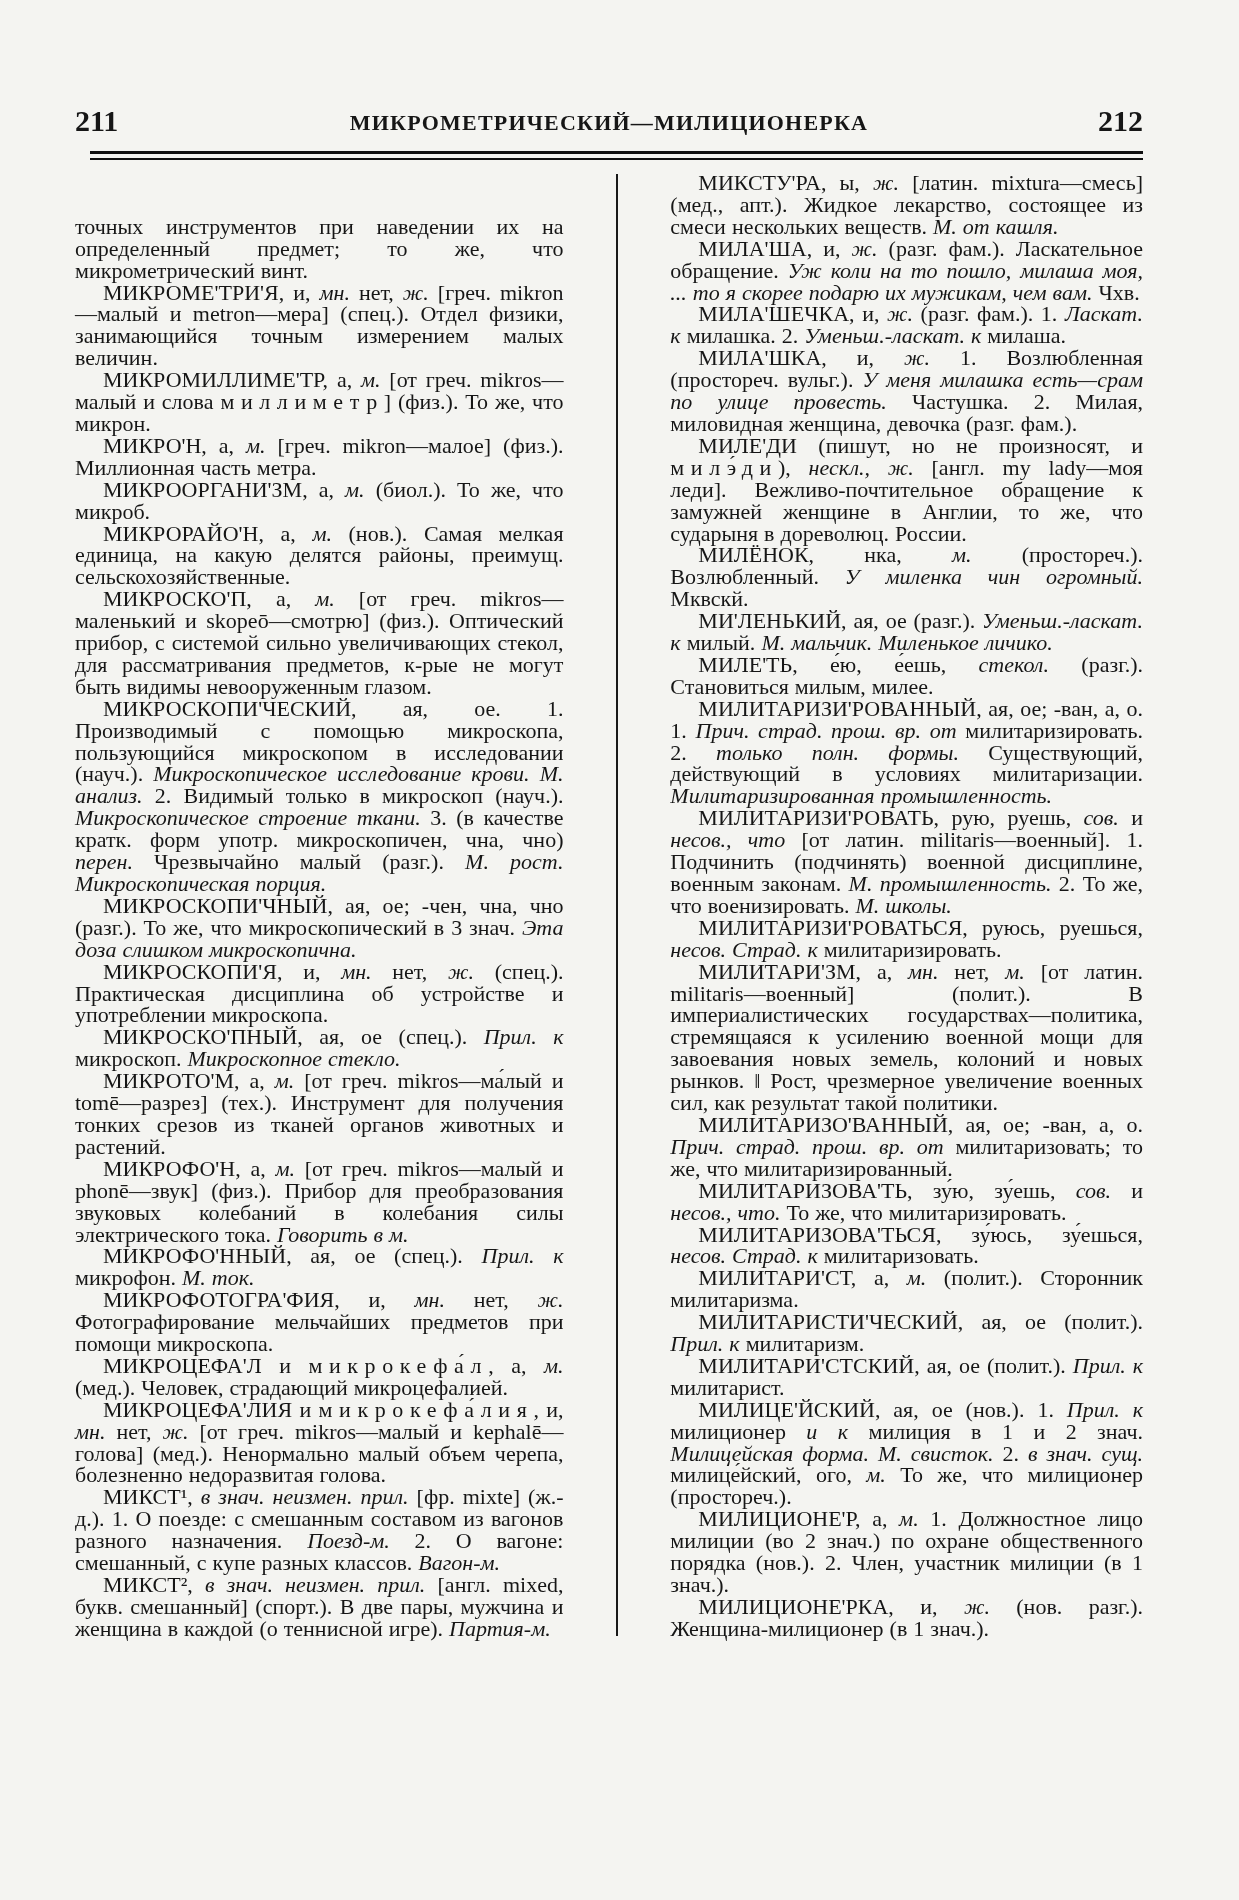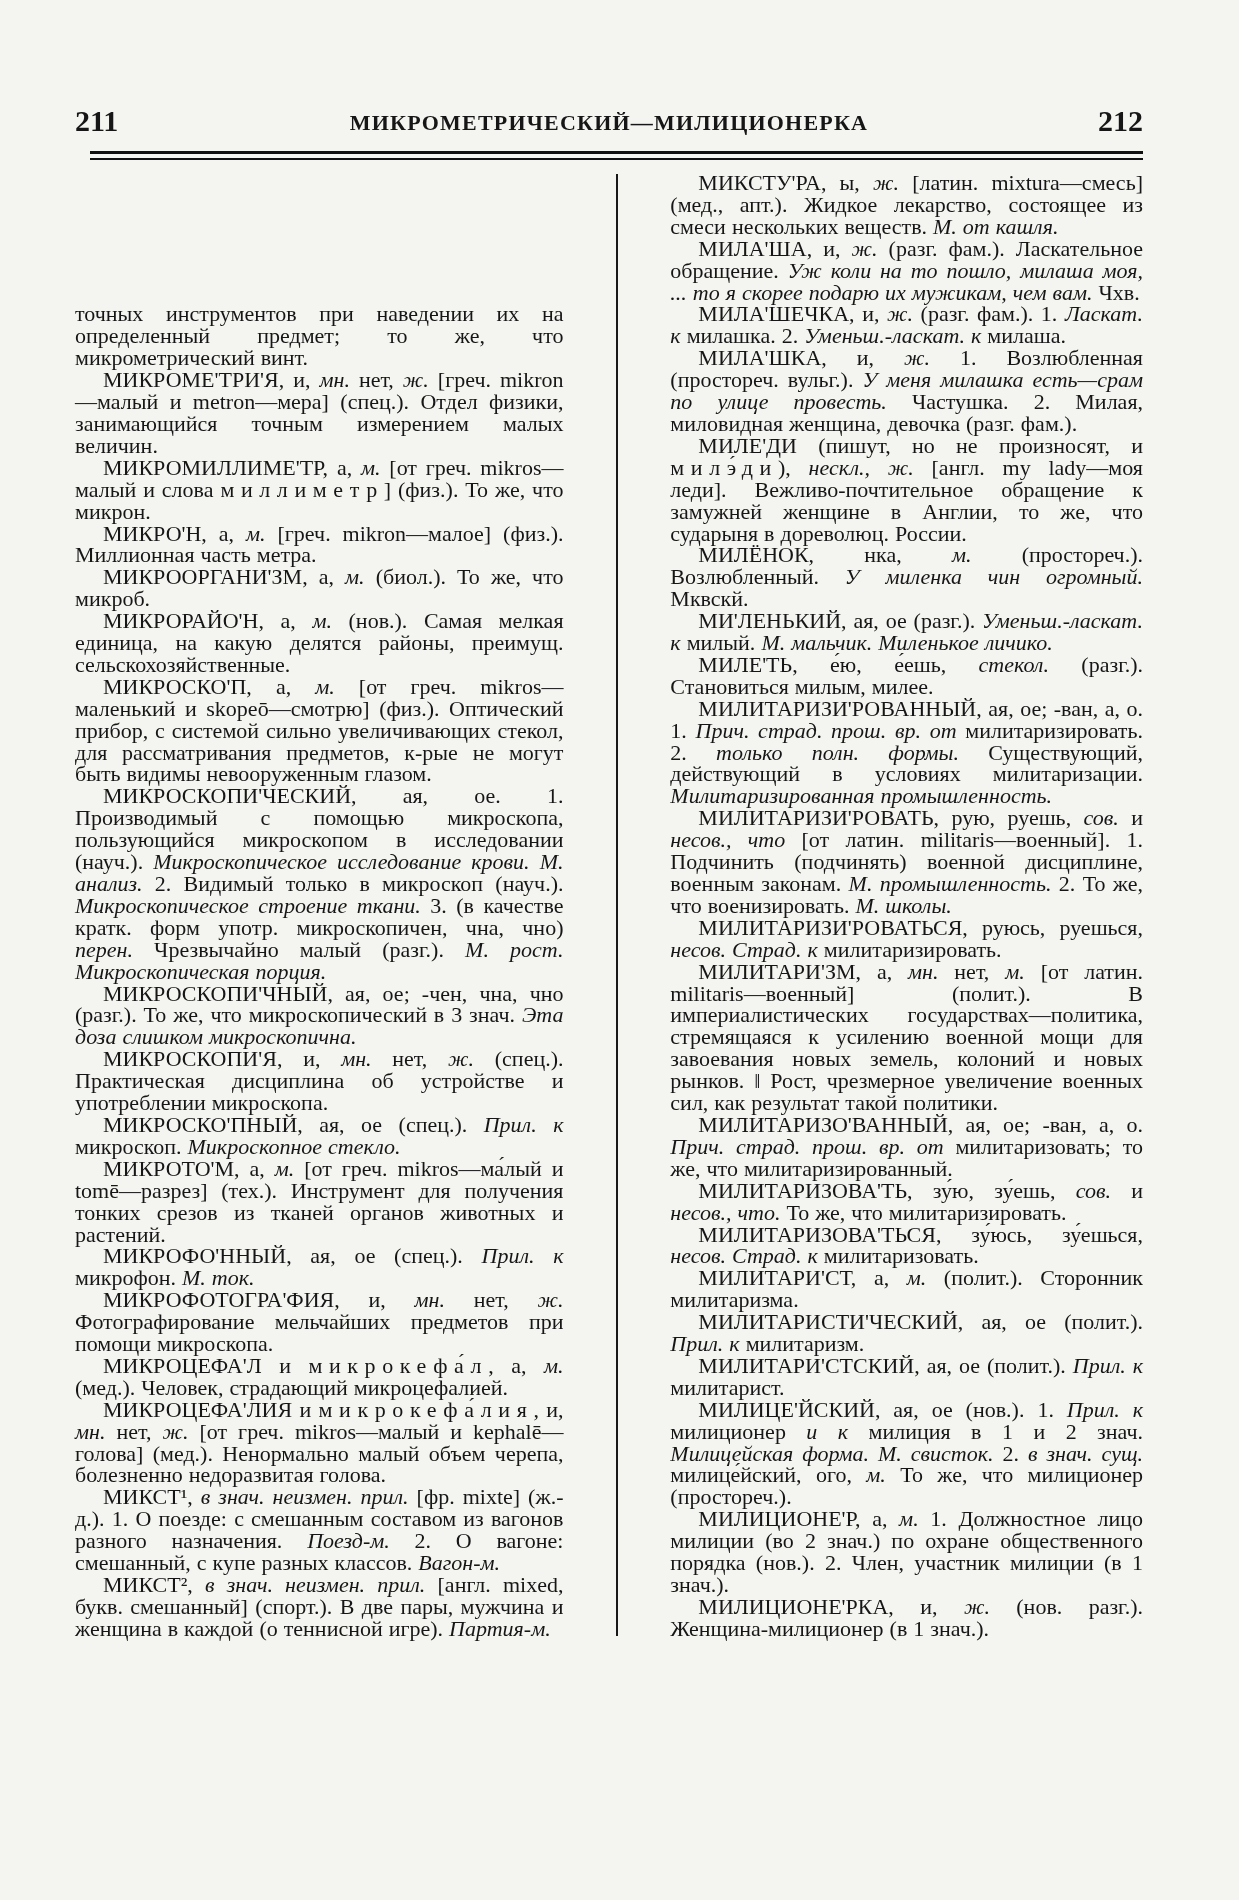--- a/index.html
+++ b/index.html
@@ -63,20 +63,21 @@
         <p class="entry"><span class="s-b">МИКРОМИЛЛИМЕ'ТР, </span><span class="s-n">а, </span><span class="s-i">м. </span><span class="s-n">[от греч. mikros—малый и слова </span><span class="s-sp">миллиметр</span><span class="s-n">] (физ.). То же, что микрон.</span></p>
         <p class="entry"><span class="s-b">МИКРО'Н, </span><span class="s-n">а, </span><span class="s-i">м. </span><span class="s-n">[греч. mikron—малое] (физ.). Миллионная часть метра.</span></p>
         <p class="entry"><span class="s-b">МИКРООРГАНИ'ЗМ, </span><span class="s-n">а, </span><span class="s-i">м. </span><span class="s-n">(биол.). То же, что микроб.</span></p>
         <p class="entry"><span class="s-b">МИКРОРАЙО'Н, </span><span class="s-n">а, </span><span class="s-i">м. </span><span class="s-n">(нов.). Самая мелкая единица, на какую делятся районы, преимущ. сельскохозяйственные.</span></p>
         <p class="entry"><span class="s-b">МИКРОСКО'П, </span><span class="s-n">а, </span><span class="s-i">м. </span><span class="s-n">[от греч. mikros—маленький и skopeō—смотрю] (физ.). Оптический прибор, с системой сильно увеличивающих стекол, для рассматривания предметов, к-рые не могут быть видимы невооруженным глазом.</span></p>
         <p class="entry"><span class="s-b">МИКРОСКОПИ'ЧЕСКИЙ, </span><span class="s-n">ая, ое. </span><span class="s-b">1. </span><span class="s-n">Производимый с помощью микроскопа, пользующийся микроскопом в исследовании (науч.). </span><span class="s-i">Микроскопическое исследование крови. М. анализ. </span><span class="s-b">2. </span><span class="s-n">Видимый только в микроскоп (науч.). </span><span class="s-i">Микроскопическое строение ткани. </span><span class="s-b">3. </span><span class="s-n">(в качестве кратк. форм употр. микроскопичен, чна, чно) </span><span class="s-i">перен. </span><span class="s-n">Чрезвычайно малый (разг.). </span><span class="s-i">М. рост. Микроскопическая порция.</span></p>
         <p class="entry"><span class="s-b">МИКРОСКОПИ'ЧНЫЙ, </span><span class="s-n">ая, ое; -чен, чна, чно (разг.). То же, что микроскопический в 3 знач. </span><span class="s-i">Эта доза слишком микроскопична.</span></p>
         <p class="entry"><span class="s-b">МИКРОСКОПИ'Я, </span><span class="s-n">и, </span><span class="s-i">мн. </span><span class="s-n">нет, </span><span class="s-i">ж. </span><span class="s-n">(спец.). Практическая дисциплина об устройстве и употреблении микроскопа.</span></p>
         <p class="entry"><span class="s-b">МИКРОСКО'ПНЫЙ, </span><span class="s-n">ая, ое (спец.). </span><span class="s-i">Прил. к </span><span class="s-n">микроскоп. </span><span class="s-i">Микроскопное стекло.</span></p>
         <p class="entry"><span class="s-b">МИКРОТО'М, </span><span class="s-n">а, </span><span class="s-i">м. </span><span class="s-n">[от греч. mikros—ма́лый и tomē—разрез] (тех.). Инструмент для получения тонких срезов из тканей органов животных и растений.</span></p>
+        <p class="entry"><span class="s-b">МИКРОФО'Н, </span><span class="s-n">а, </span><span class="s-i">м. </span><span class="s-n">[от греч. mikros—малый и phonē—звук] (физ.). Прибор для преобразования звуковых колебаний в колебания силы электрического тока. </span><span class="s-i">Говорить в м.</span></p>
         <p class="entry"><span class="s-b">МИКРОФО'ННЫЙ, </span><span class="s-n">ая, ое (спец.). </span><span class="s-i">Прил. к </span><span class="s-n">микрофон. </span><span class="s-i">М. ток.</span></p>
         <p class="entry"><span class="s-b">МИКРОФОТОГРА'ФИЯ, </span><span class="s-n">и, </span><span class="s-i">мн. </span><span class="s-n">нет, </span><span class="s-i">ж. </span><span class="s-n">Фотографирование мельчайших предметов при помощи микроскопа.</span></p>
         <p class="entry"><span class="s-b">МИКРОЦЕФА'Л </span><span class="s-n">и </span><span class="s-sp">микрокефа́л</span><span class="s-n">, а, </span><span class="s-i">м. </span><span class="s-n">(мед.). Человек, страдающий микроцефалией.</span></p>
         <p class="entry"><span class="s-b">МИКРОЦЕФА'ЛИЯ </span><span class="s-n">и </span><span class="s-sp">микрокефа́лия</span><span class="s-n">, и, </span><span class="s-i">мн. </span><span class="s-n">нет, </span><span class="s-i">ж. </span><span class="s-n">[от греч. mikros—малый и kephalē—голова] (мед.). Ненормально малый объем черепа, болезненно недоразвитая голова.</span></p>
         <p class="entry"><span class="s-b">МИКСТ¹, </span><span class="s-i">в знач. неизмен. прил. </span><span class="s-n">[фр. mixte] (ж.-д.). </span><span class="s-b">1. </span><span class="s-n">О поезде: с смешанным составом из вагонов разного назначения. </span><span class="s-i">Поезд-м. </span><span class="s-b">2. </span><span class="s-n">О вагоне: смешанный, с купе разных классов. </span><span class="s-i">Вагон-м.</span></p>
         <p class="entry"><span class="s-b">МИКСТ², </span><span class="s-i">в знач. неизмен. прил. </span><span class="s-n">[англ. mixed, букв. смешанный] (спорт.). В две пары, мужчина и женщина в каждой (о теннисной игре). </span><span class="s-i">Партия-м.</span></p>
       </div>
     <div class="divider"></div>
     <div class="col" id="col-right">
         <p class="entry"><span class="s-b">МИКСТУ'РА, </span><span class="s-n">ы, </span><span class="s-i">ж. </span><span class="s-n">[латин. mixtura—смесь] (мед., апт.). Жидкое лекарство, состоящее из смеси нескольких веществ. </span><span class="s-i">М. от кашля.</span></p>

